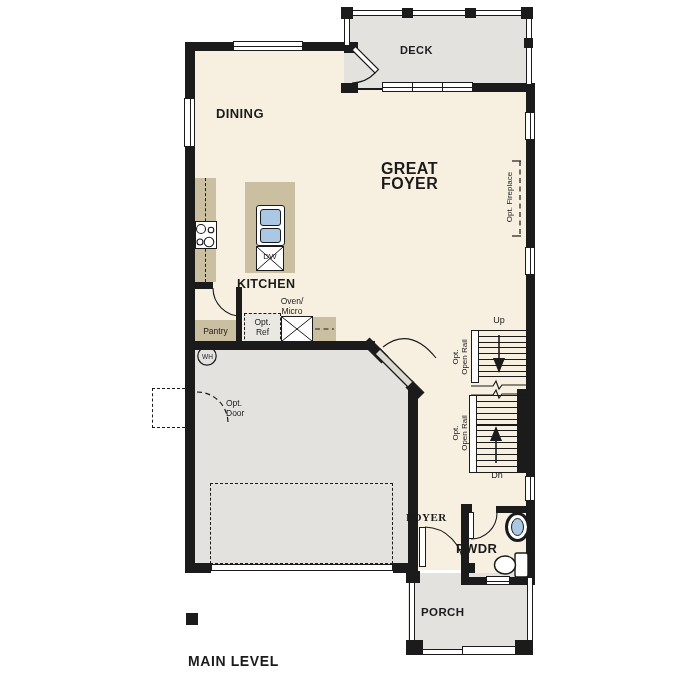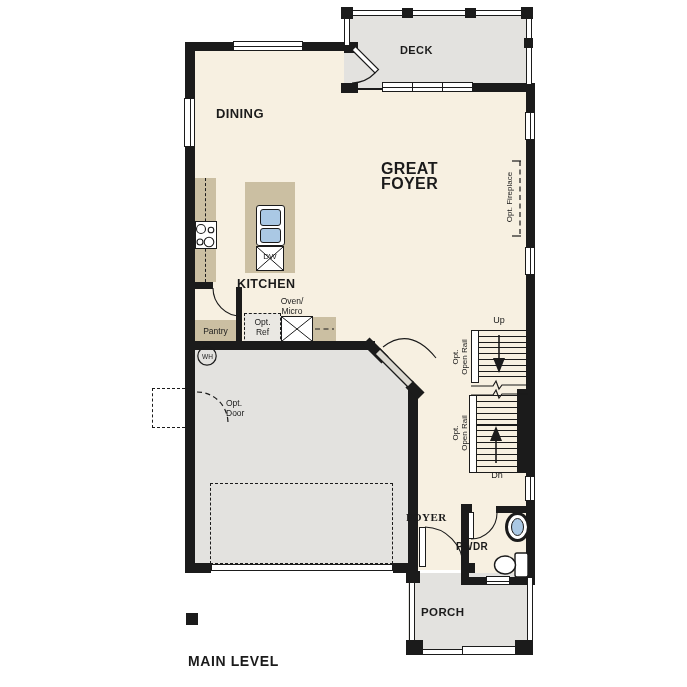--- a/index.html
+++ b/index.html
@@ -190,21 +190,21 @@
   <div class="lbl" style="left:216px;top:106px;width:100px;font-size:13px;">DINING</div>
   <div class="lbl" style="left:381px;top:161px;width:100px;font-size:16px;line-height:15px;">
     <span style="display:block;">GREAT</span>
     <span style="display:block;">FOYER</span>
   </div>
   <div class="lbl" style="left:237px;top:277px;width:100px;font-size:12.5px;">KITCHEN</div>
   <div class="lbl" style="left:400px;top:44px;width:80px;font-size:11px;">DECK</div>
   <div class="lbl" style="left:231px;top:436px;width:140px;font-size:13px;line-height:17px;">
   </div>
   <div class="lbl" style="left:406px;top:511px;width:70px;font-size:11px;font-family:Liberation Serif, serif;">FOYER</div>
-  <div class="lbl" style="left:456px;top:541px;width:70px;font-size:10px;">PWDR</div>
+  <div class="lbl" style="left:456px;top:541px;width:70px;font-size:13px;">PWDR</div>
   <div class="lbl" style="left:421px;top:606px;width:100px;font-size:11.5px;">PORCH</div>
   <div class="lbl" style="left:188px;top:653px;width:140px;font-size:14px;text-align:left;letter-spacing:.6px;">MAIN LEVEL</div>
   <div class="post" style="left:186px;top:613px;width:12px;height:12px;"></div>
 
   <div class="ann" style="left:195px;top:326px;width:41px;">Pantry</div>
   <div class="ann" style="left:244px;top:317px;width:37px;">
     <span style="display:block;">Opt.</span>
     <span style="display:block;">Ref</span>
   </div>
   <div class="ann" style="left:262px;top:296px;width:60px;">

